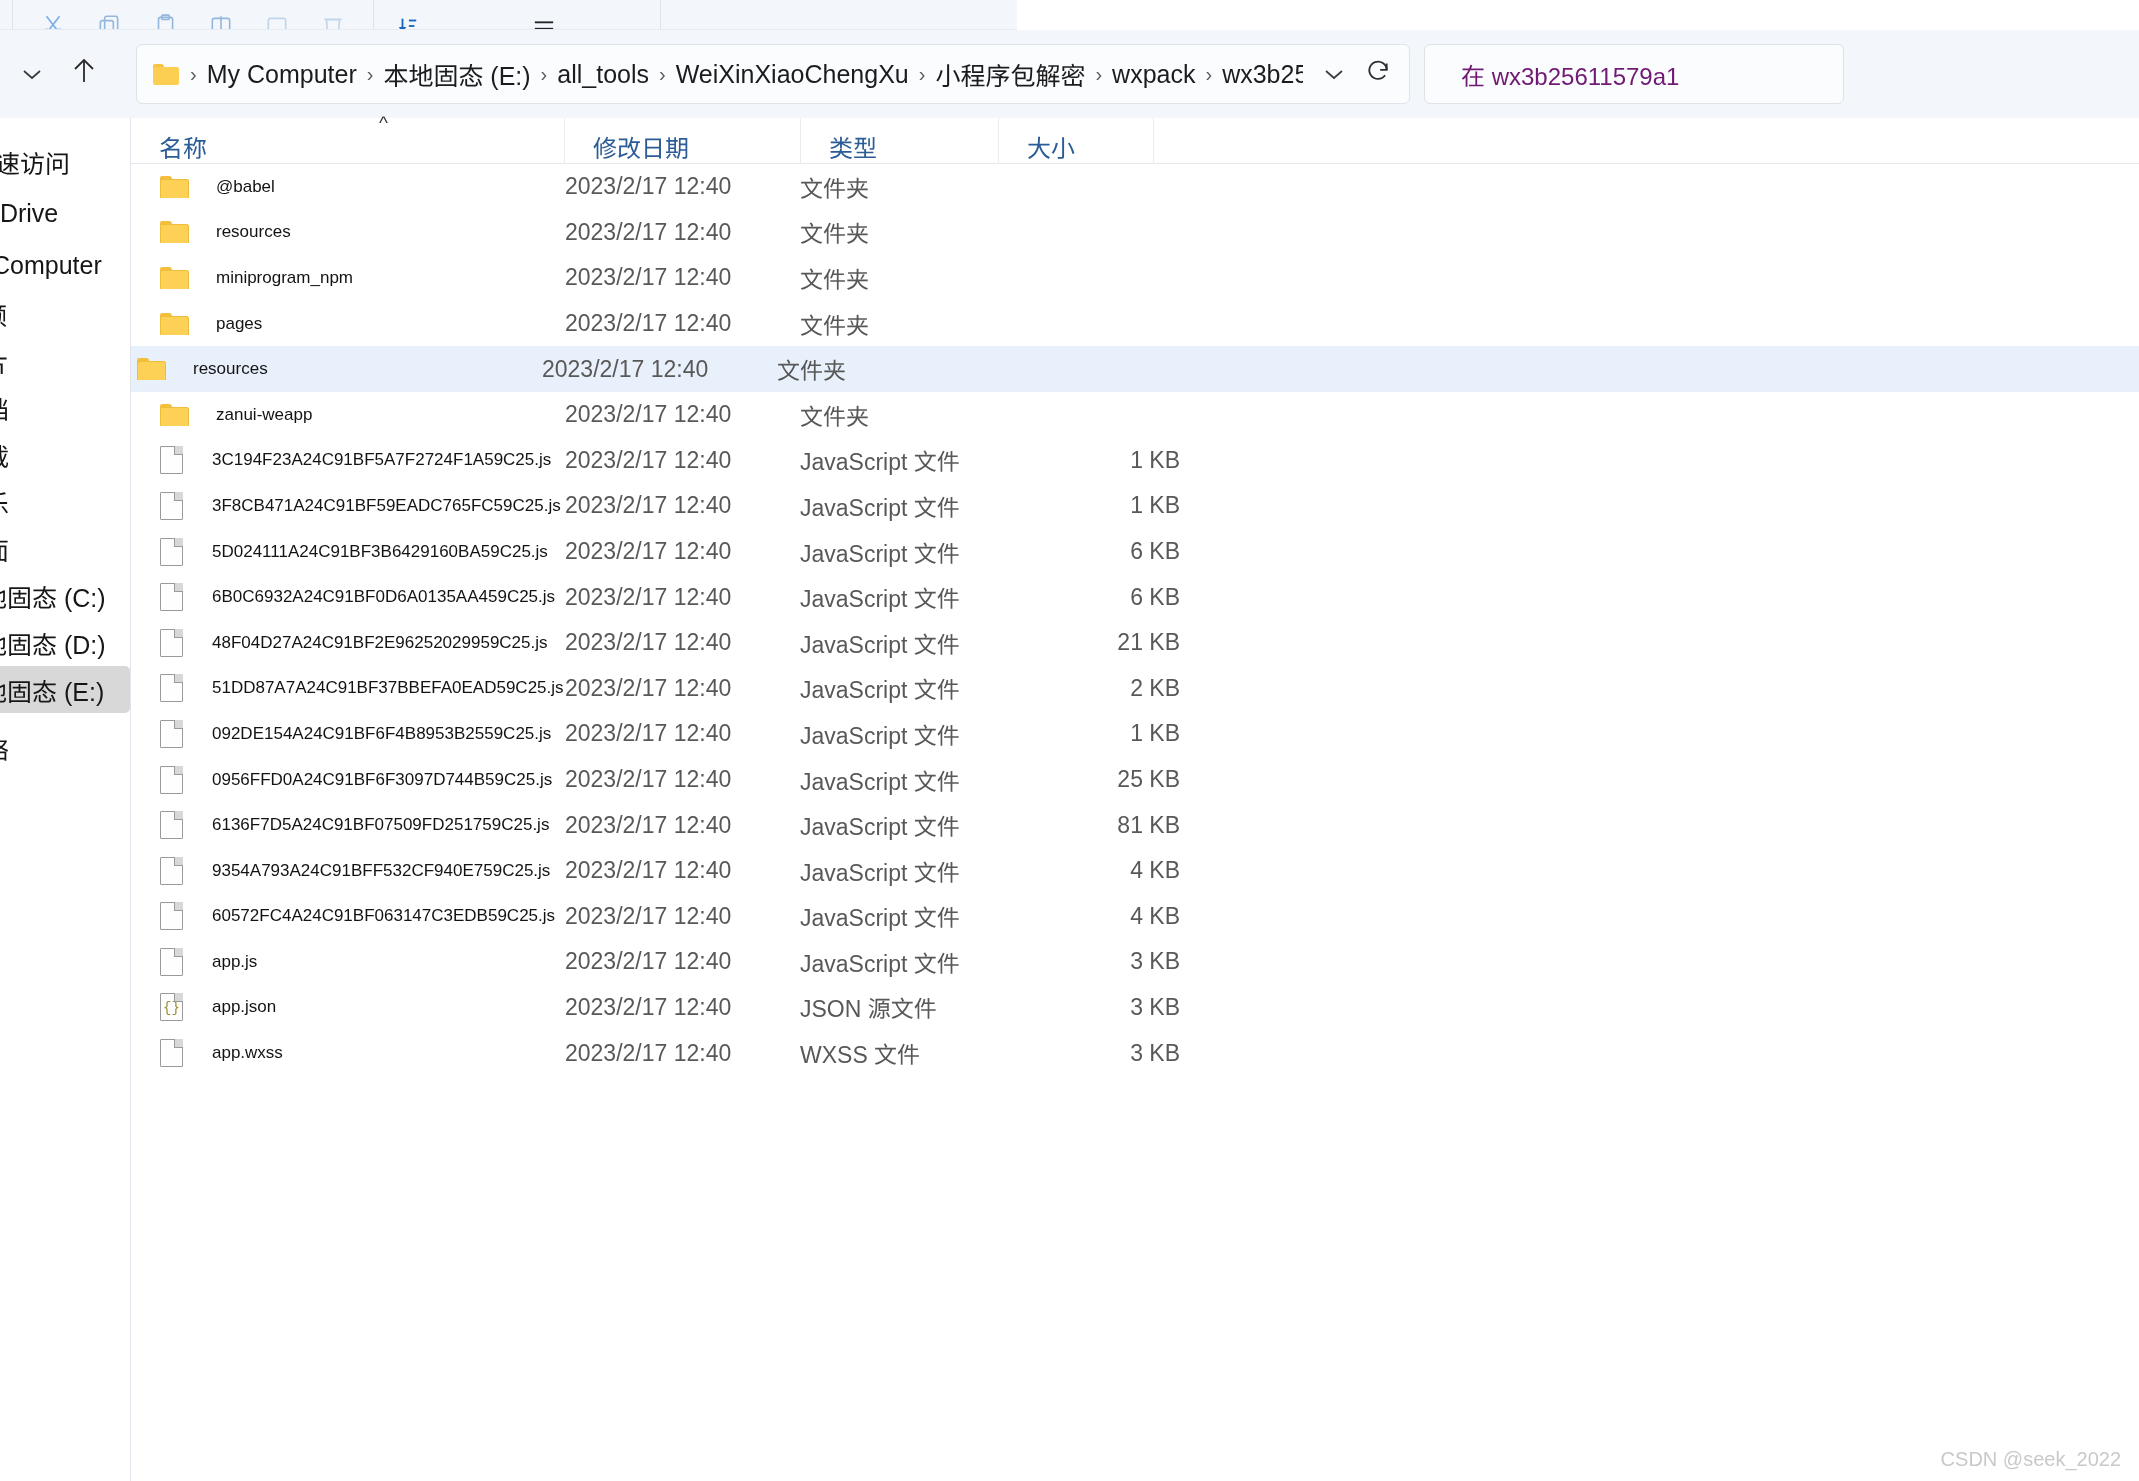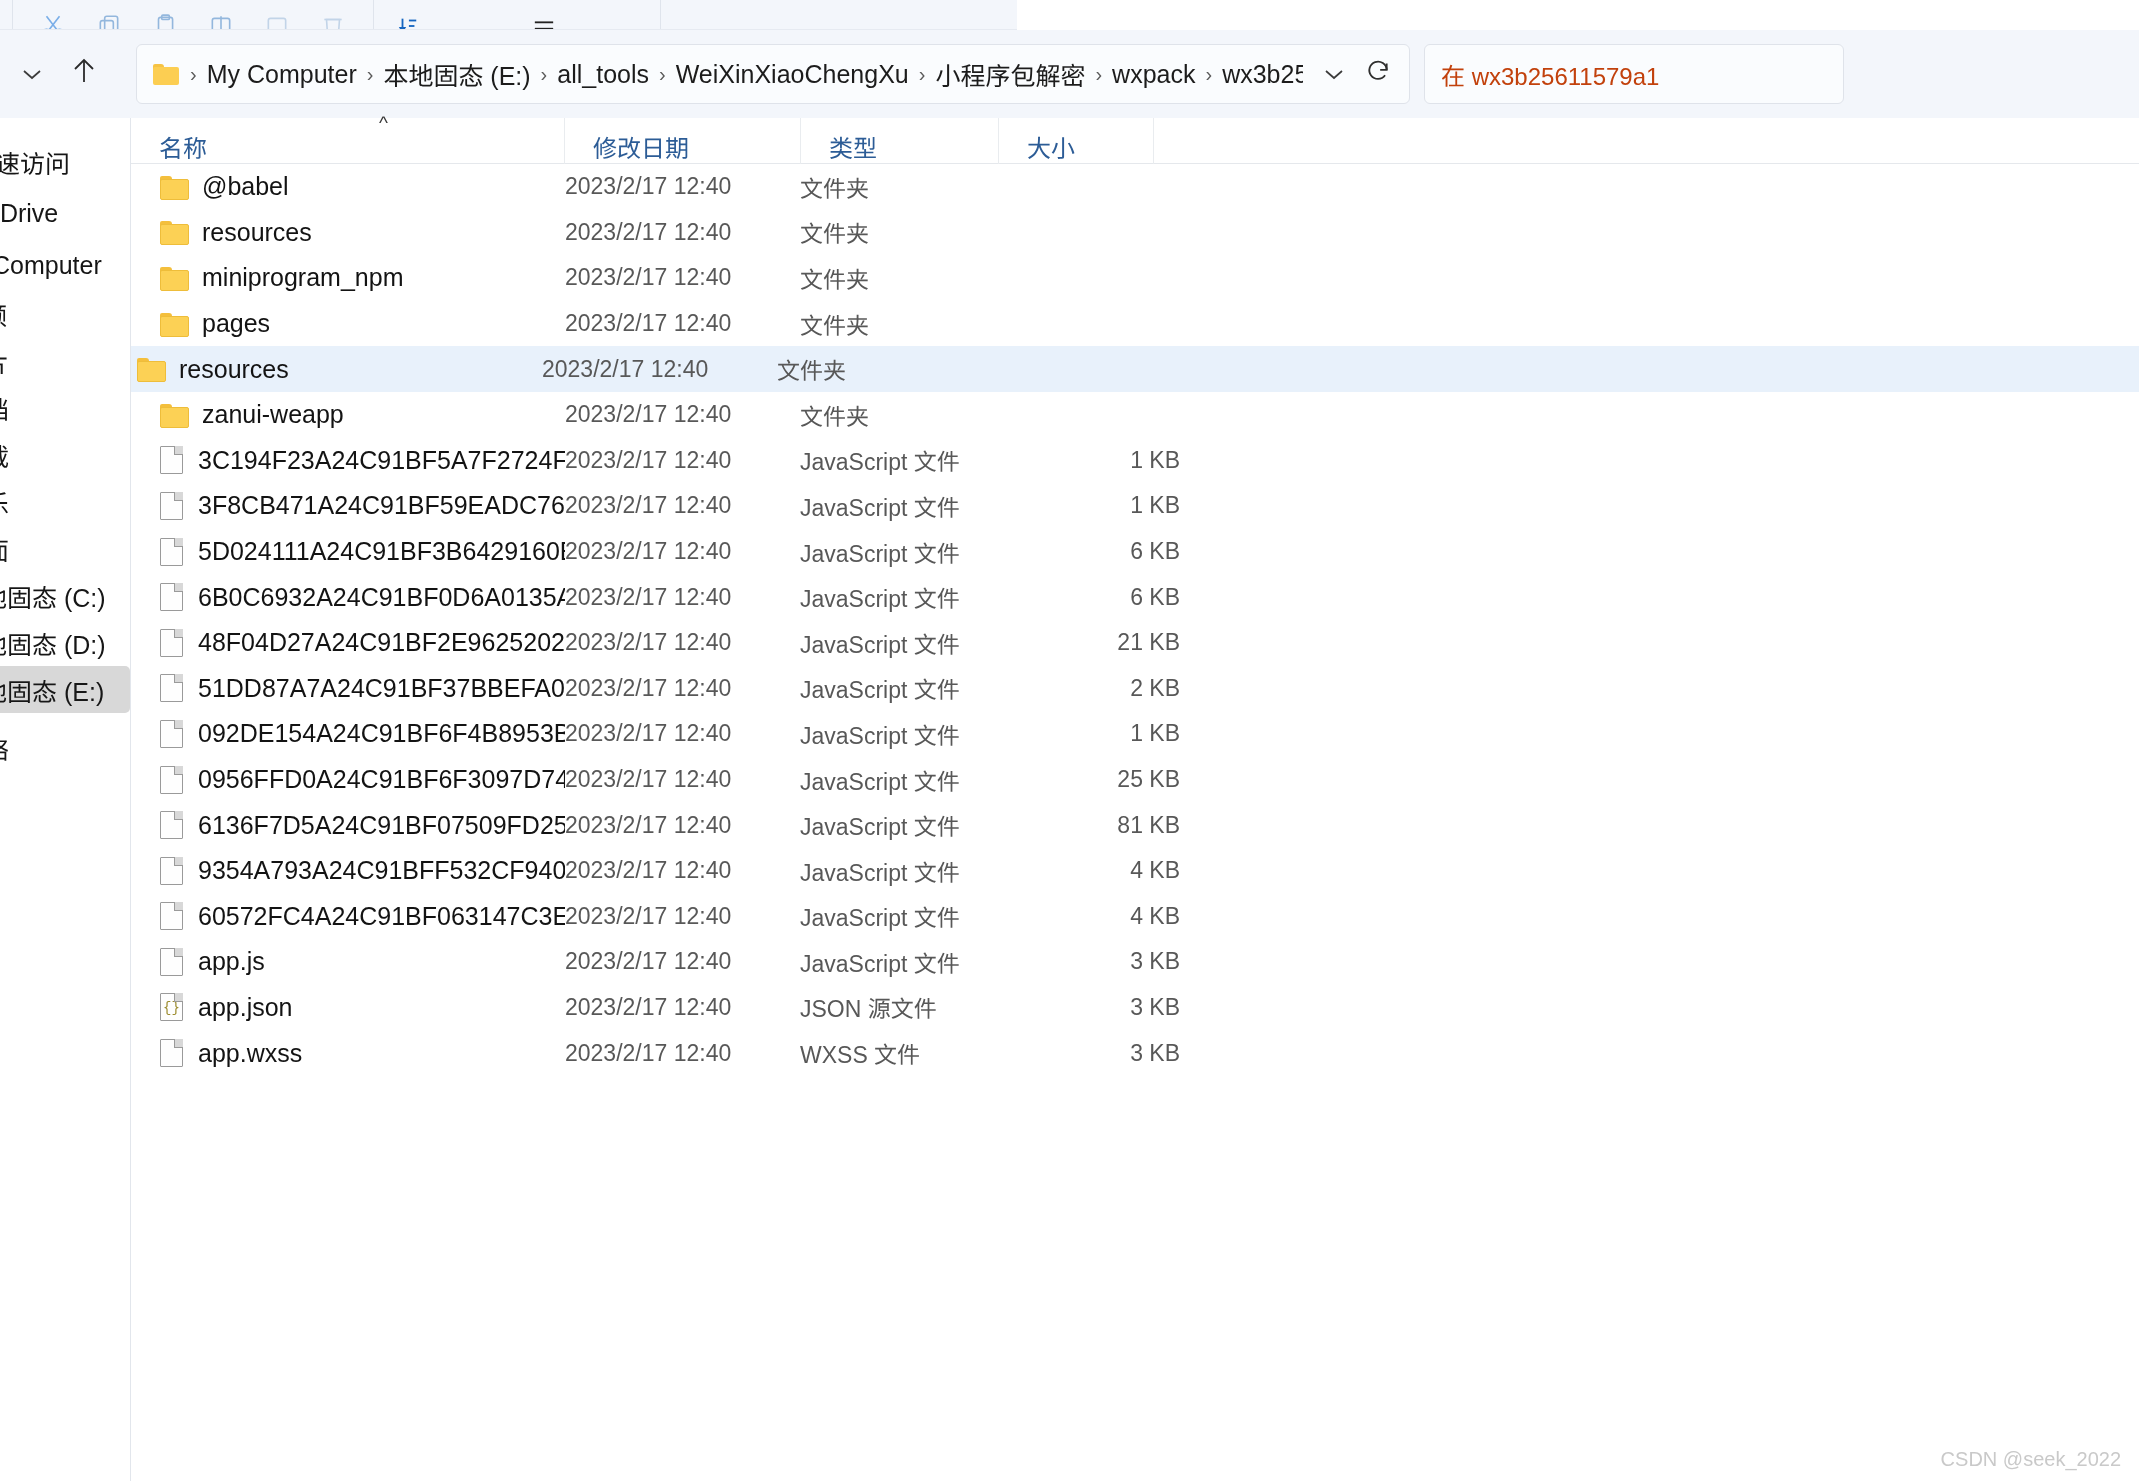--- a/index.html
+++ b/index.html
@@ -131,22 +131,23 @@
     margin-left: 14px;
     width: 420px; height: 60px;
     background: #fafcfe;
     border: 1px solid #dfe3ea;
     border-radius: 6px;
     display: flex; align-items: center;
     padding: 0 16px;
     overflow: hidden;
   }
   .search-ph {
-    font-size: 24px; color: #c2410c;
+    font-size: 24px; color: #701a75;
     white-space: nowrap;
+    margin-left: 20px;
   }
 
   
   .navpane {
     position: absolute;
     left: 0; top: 118px;
     width: 131px; height: 1363px;
     background: #ffffff;
     border-right: 1px solid #e2e6ec;
     overflow: hidden;
@@ -217,23 +218,23 @@
   }
   .cell-name {
     width: 405px;
     display: flex; align-items: center;
     overflow: hidden;
   }
   .cell-date { width: 235px; }
   .cell-type { width: 205px; }
   .cell-size { width: 175px; text-align: right; }
   .fname {
-    font-size: 25px; color: #131313;
+    font-size: 17px; color: #131313;
     white-space: nowrap;
-    margin-left: 15px;
+    margin-left: 29px;
   }
   .fdate, .ftype, .fsize {
     font-size: 23px; color: #585858;
     white-space: nowrap;
   }
   .fsize { display: block; width: 100%; text-align: right; }
 
   
   .icon-folder {
     width: 27px; height: 22px; position: relative; flex: 0 0 auto;

